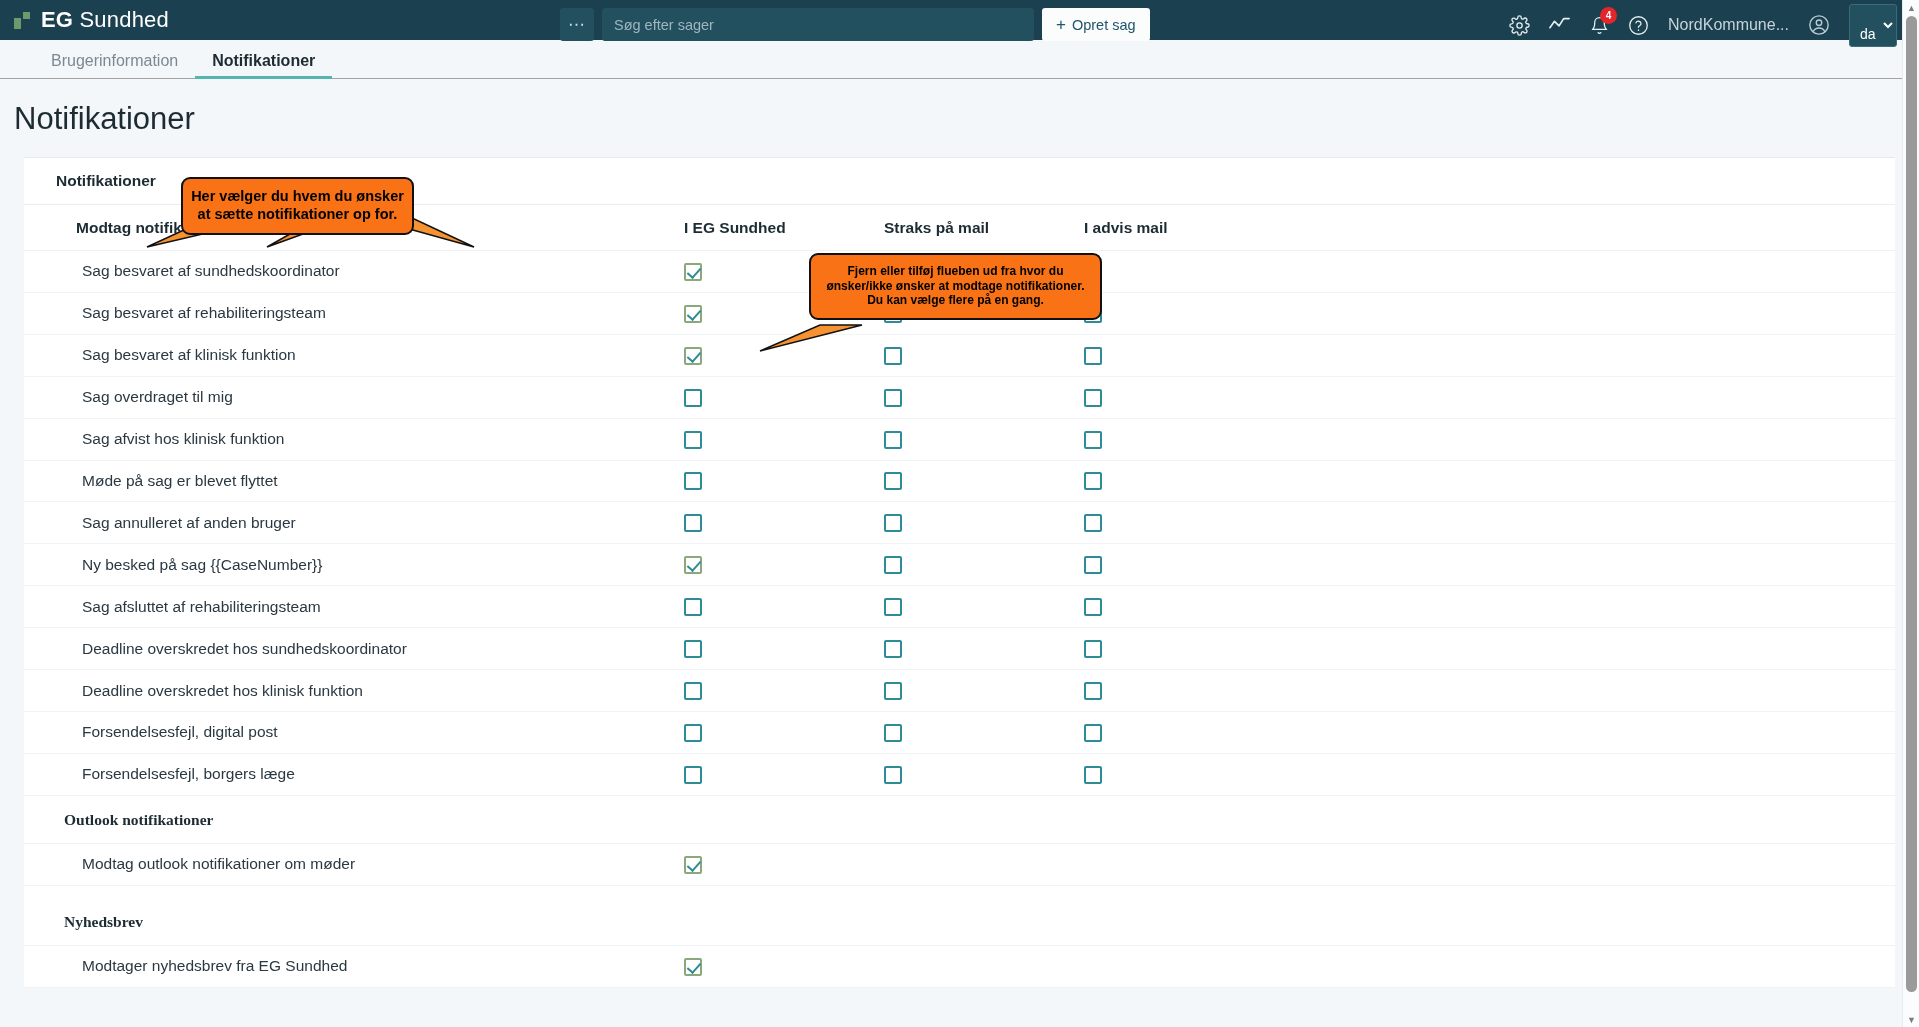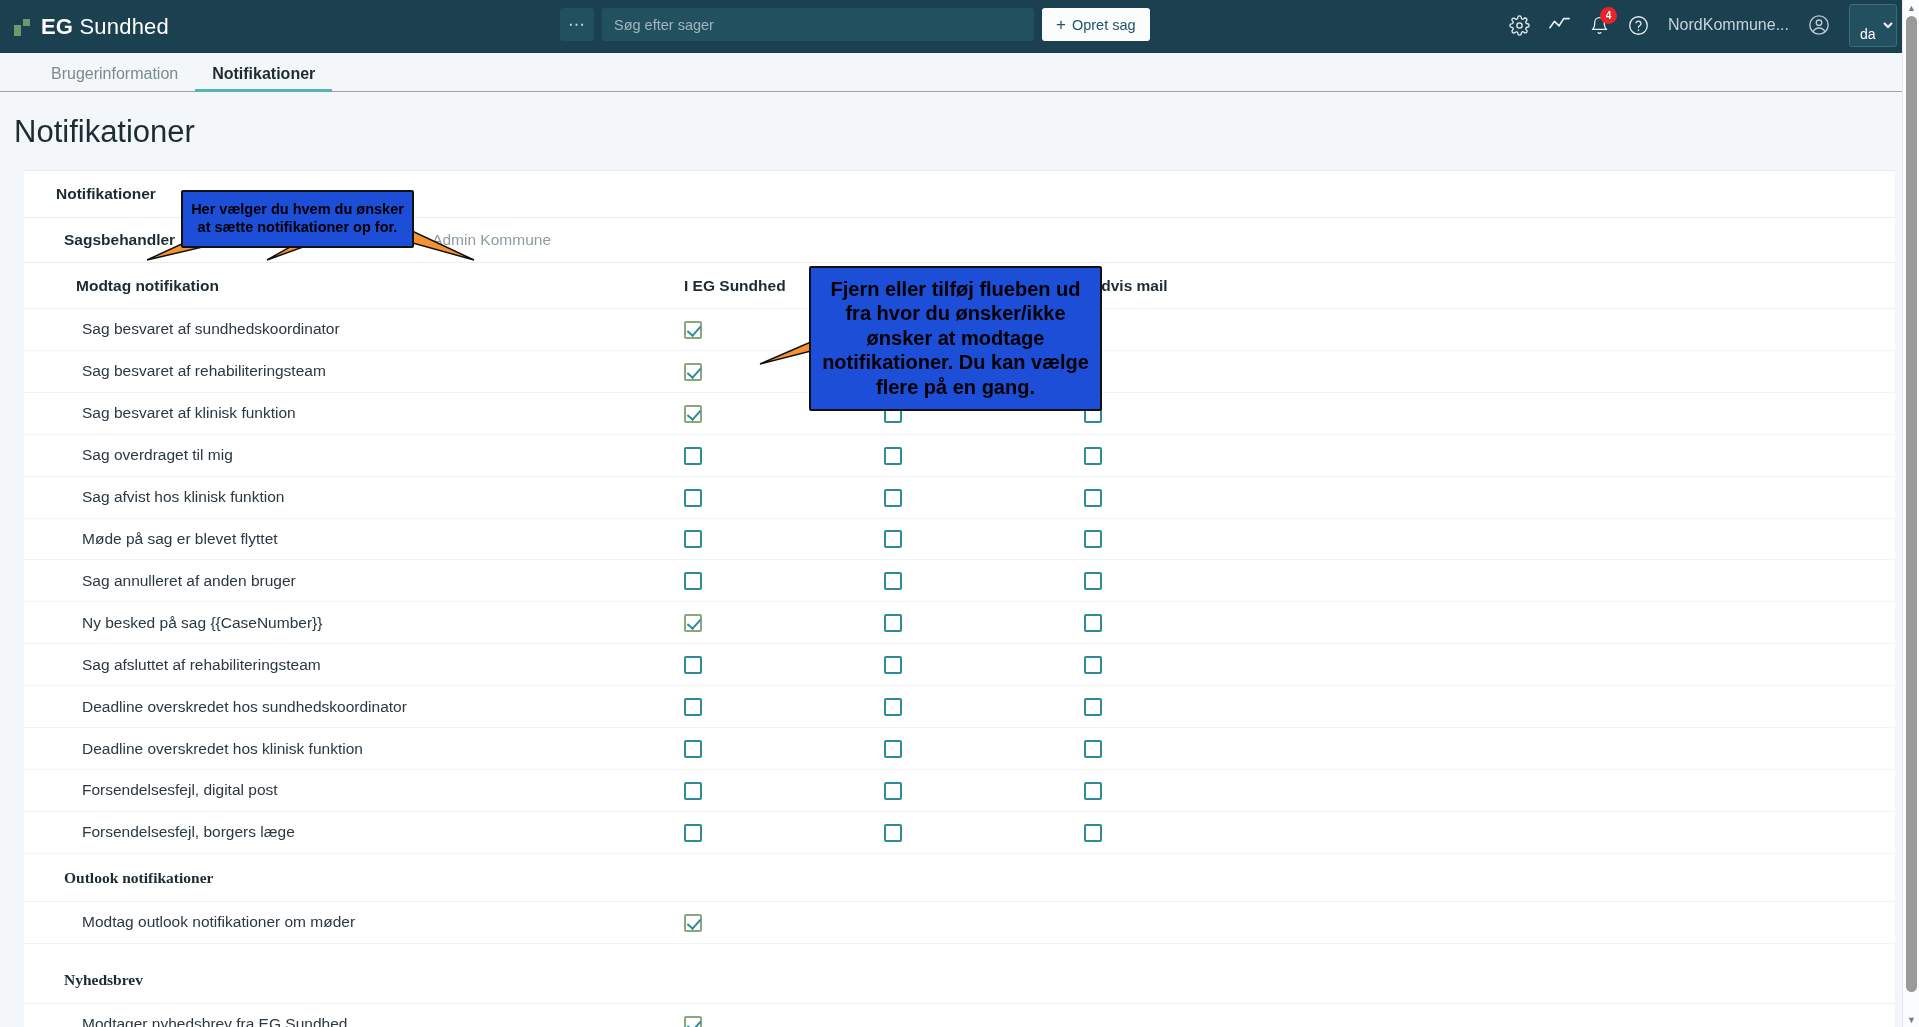--- a/index.html
+++ b/index.html
@@ -6,21 +6,21 @@
   html, body {
     width: 1919px;
     height: 1027px;
     overflow: hidden;
     font-family: "Liberation Sans", sans-serif;
     background: #ffffff;
   }
 
   
   .topbar {
-    height: 53px;
+    height: 40px;
     background: #1b4050;
     display: flex;
     align-items: center;
     position: relative;
     padding: 0 0 0 14px;
   }
   .brand {
     display: flex;
     align-items: center;
     gap: 9px;
@@ -247,23 +247,23 @@
     width: 6px; height: 11px;
     border: solid #2d8c96;
     border-width: 0 2px 2px 0;
     transform: rotate(42deg);
   }
   .cb-cell { position: relative; }
 
   
   .callout {
     position: absolute;
-    background: #1d4ed8;
+    background: #f97316;
     border: 2px solid #111;
-    border-radius: 2px;
+    border-radius: 9px;
     color: #000;
     font-weight: 700;
     text-align: center;
     z-index: 40;
     line-height: 1.22;
   }
   .tail-svg {
     position: absolute;
     z-index: 39;
     overflow: visible;
@@ -273,21 +273,21 @@
   #callout1 {
     left: 181px; top: 98px;
     width: 233px;
     padding: 9px 8px 10px 8px;
     font-size: 14.5px;
   }
   #callout2 {
     left: 809px; top: 174px;
     width: 293px;
     padding: 9px 10px 10px 10px;
-    font-size: 20px;
+    font-size: 12px;
   }
 
   
   .vscroll {
     position: absolute;
     right: 0; top: 0;
     width: 17px; height: 1027px;
     background: #fbfcfd;
     border-left: 1px solid #e7ebee;
     z-index: 60;
@@ -384,25 +384,20 @@
 </div>
 
 <div class="page">
 
   <div class="page-title">Notifikationer</div>
 
   <div class="card">
 
     <div class="card-head">Notifikationer</div>
 
-    <div class="role-tabs">
-      <div class="role-tab active">Sagsbehandler</div>
-      <div class="role-tab">Rehabiliteringsteam</div>
-      <div class="role-tab">Admin Kommune</div>
-    </div>
 
     <table class="tbl">
       <colgroup>
         <col class="col-label">
           <col class="col-cb">
           <col class="col-cb">
           <col class="col-rest">
       </colgroup>
       <thead>
         <tr class="hdr-row">

